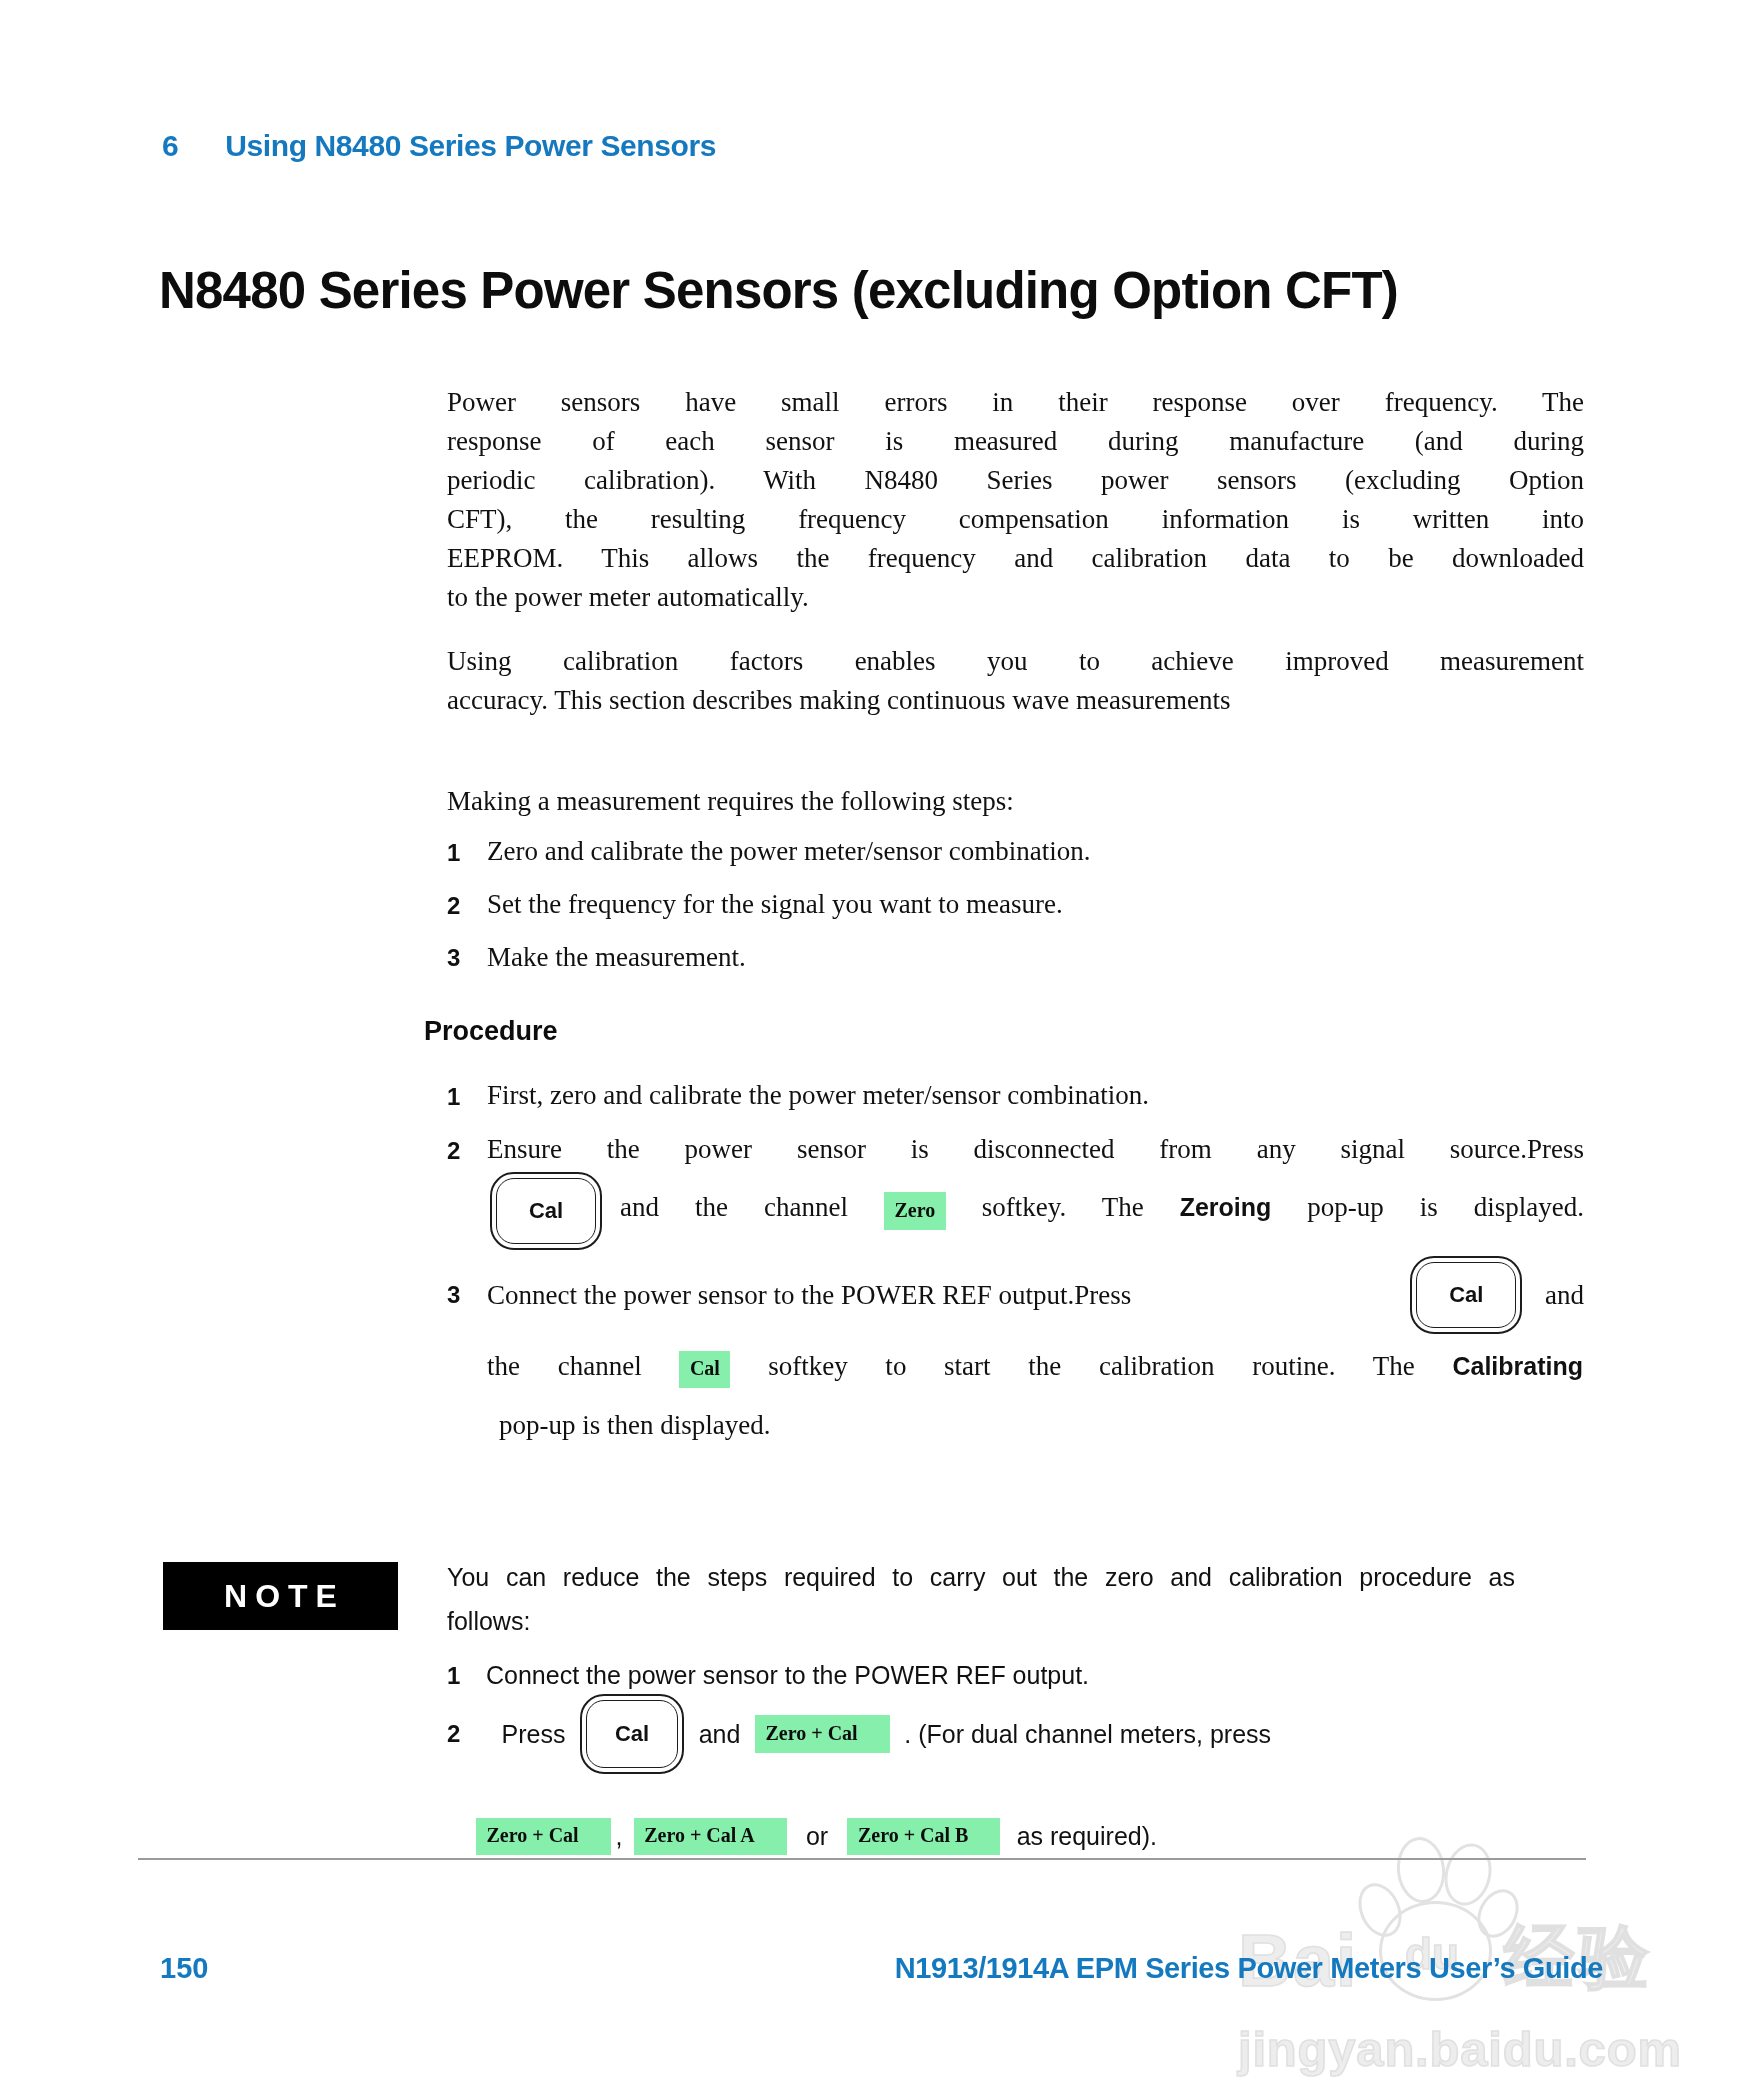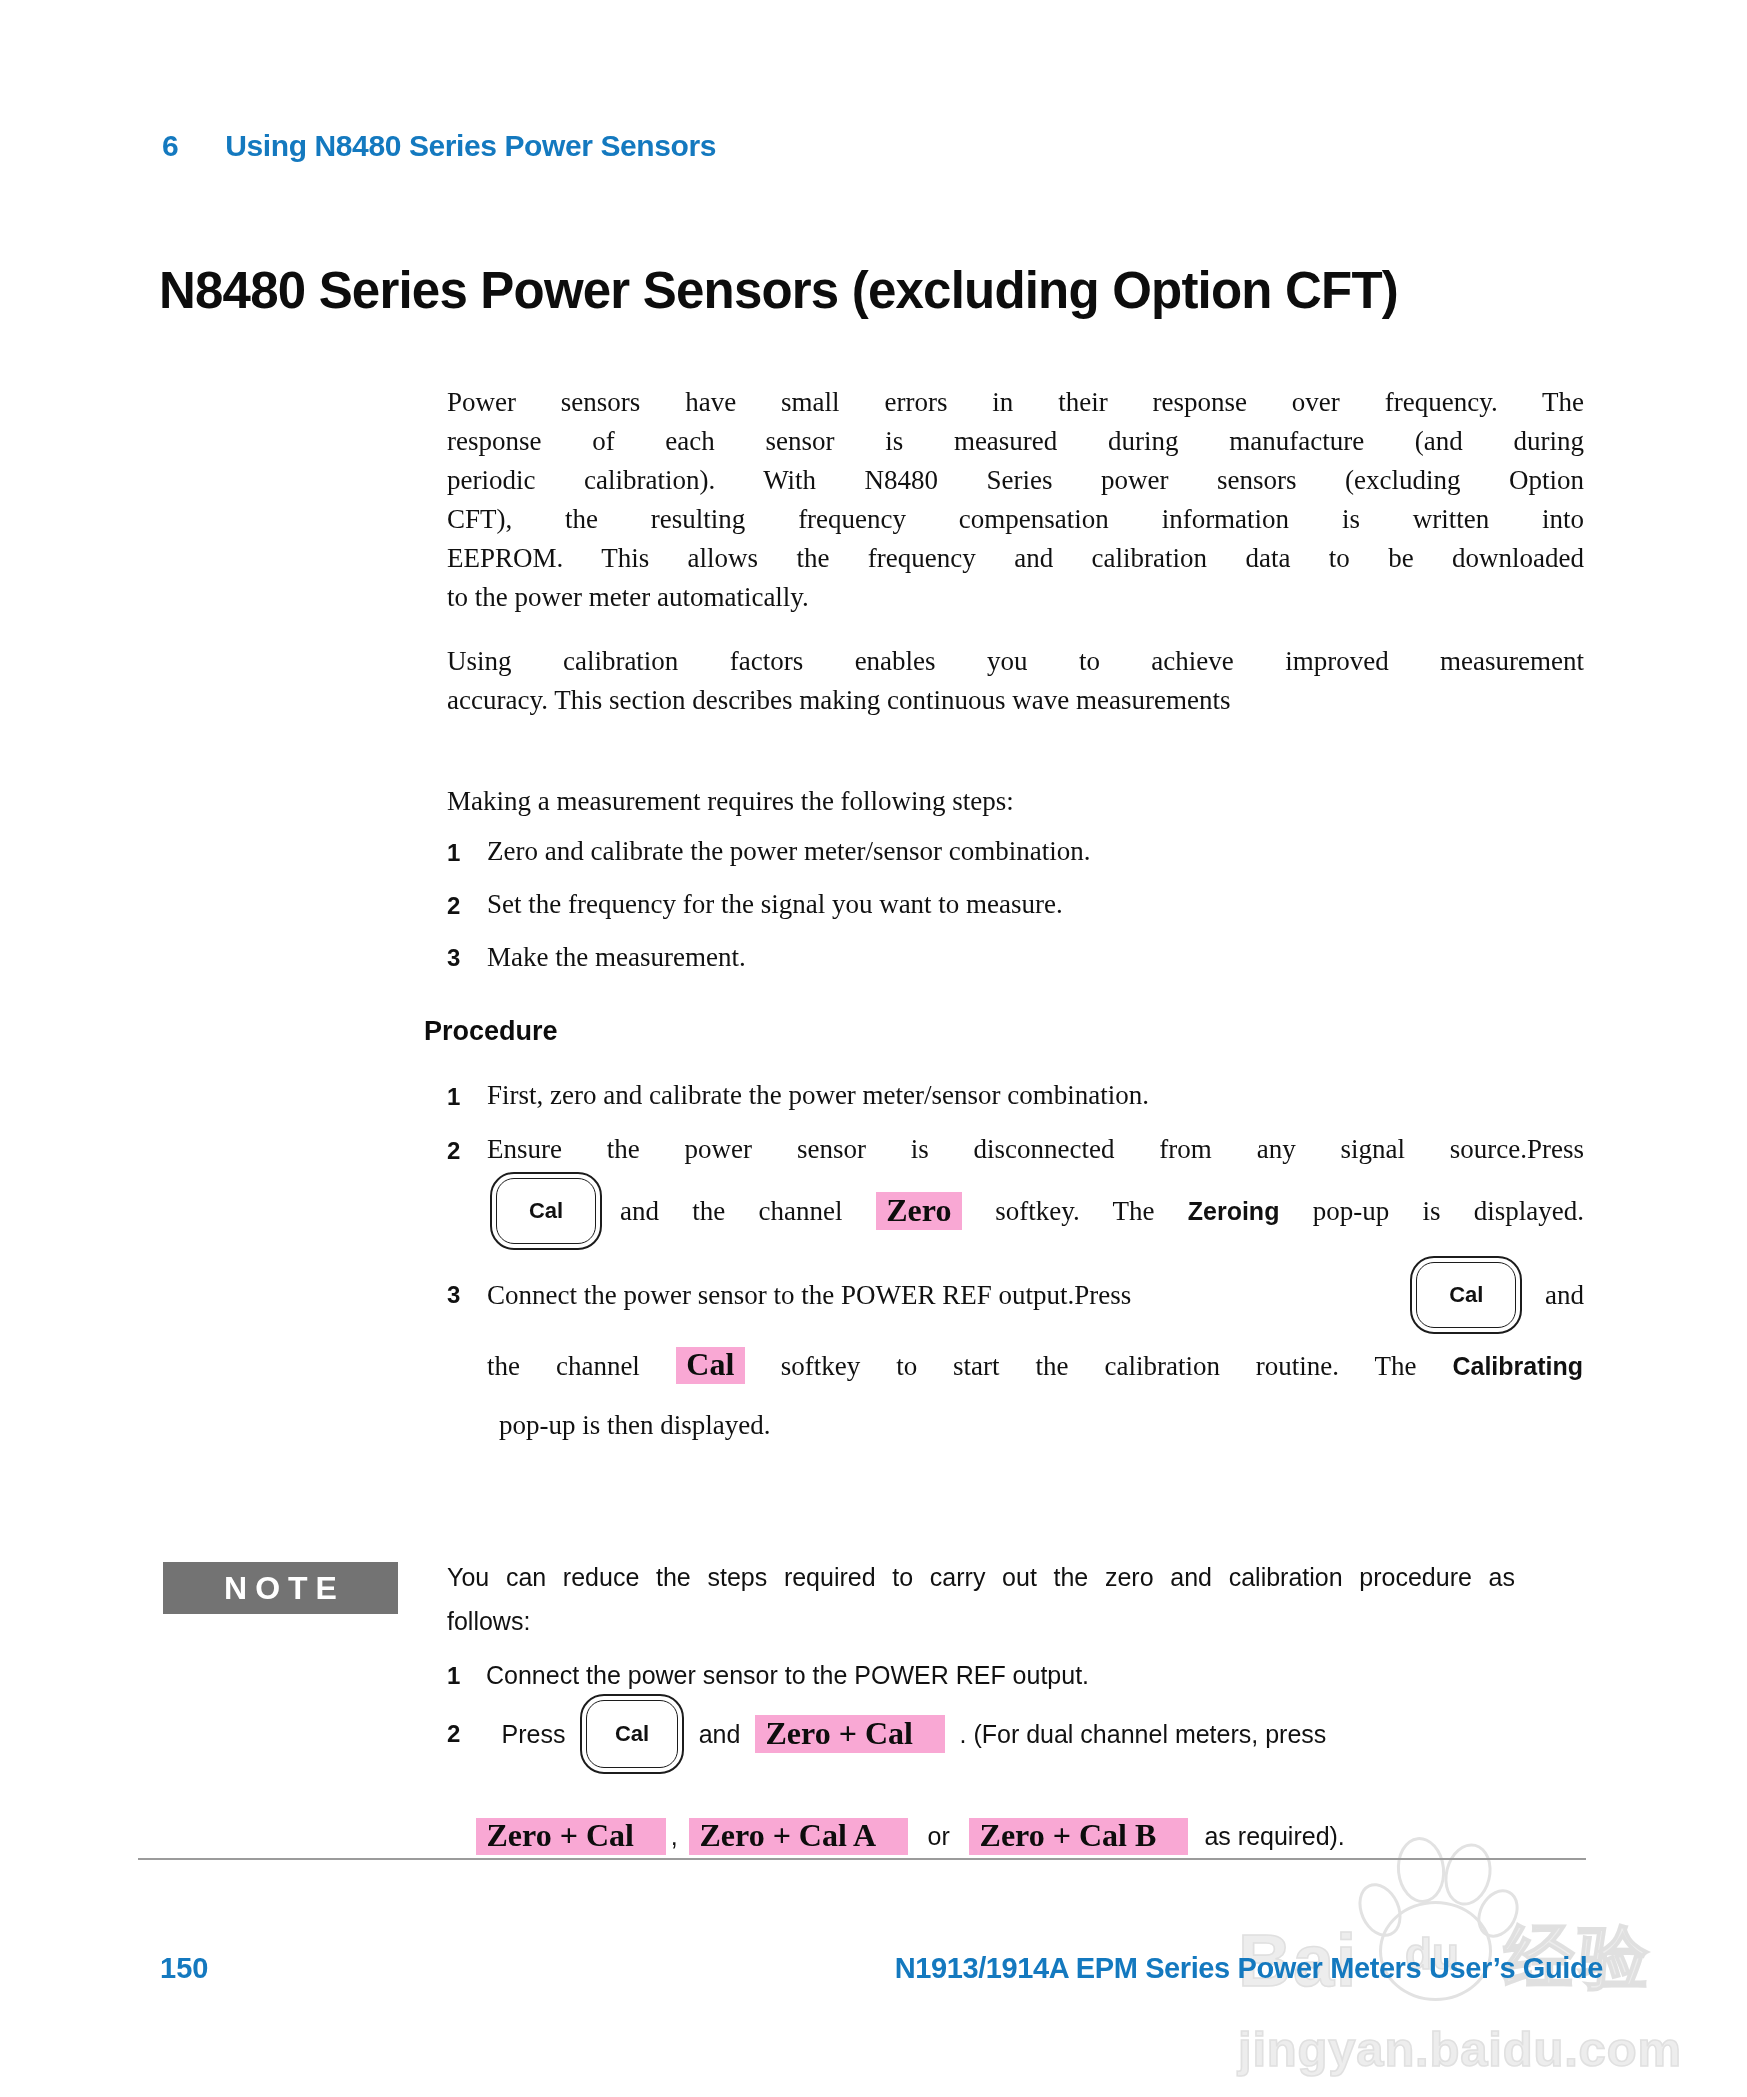--- a/index.html
+++ b/index.html
@@ -49,36 +49,36 @@
     position:relative;width:108px;height:74px;flex:0 0 auto;
     border:2.4px solid #1c1c1c;border-radius:24px;background:#fff;
     display:flex;align-items:center;justify-content:center;
   }
   .keycap::before{content:"";position:absolute;inset:4px;border:1.6px solid #1c1c1c;border-radius:18px;}
   .keycap .keylabel{
     position:relative;font-family:"Liberation Sans",sans-serif;font-weight:700;font-size:22px;color:#111;
   }
   
   .softkey{
-    display:inline-block;background:#f9a8d4;color:#0d0d0d;
-    font-family:"Liberation Serif",serif;font-weight:700;font-size:32px;
+    display:inline-block;background:#86efac;color:#0d0d0d;
+    font-family:"Liberation Serif",serif;font-weight:700;font-size:20px;
     padding:2.4px 10.5px 4px 10.5px;line-height:31px;
   }
   .softkey.padr{padding-right:32px;}
 
   .flexrow{position:absolute;display:flex;align-items:center;font-size:27px;}
   .flexrow .rownum{
     font-family:"Liberation Sans",sans-serif;font-weight:700;font-size:24px;
     width:40px;flex:0 0 auto;align-self:center;
   }
 
   
   .note-badge{
-    position:absolute;left:163px;top:1562px;width:235px;height:52px;
-    background:#737373;color:#ffffff;display:flex;align-items:center;justify-content:center;
+    position:absolute;left:163px;top:1562px;width:235px;height:68px;
+    background:#000000;color:#ffffff;display:flex;align-items:center;justify-content:center;
     font-family:"Liberation Sans",sans-serif;font-weight:700;font-size:32px;letter-spacing:8px;
     padding-left:8px;box-sizing:border-box;
   }
   .note-text{position:absolute;left:447px;width:1068px;
     font-family:"Liberation Sans",sans-serif;font-size:25px;line-height:44px;}
   .note-text .line.jl{text-align:justify;text-align-last:justify;}
   .note-text .line:last-child{text-align-last:left;}
   .note-item{position:absolute;left:447px;width:1214px;padding-left:39px;box-sizing:border-box;
     font-family:"Liberation Sans",sans-serif;font-size:25px;line-height:39px;}
   .note-item .num{position:absolute;left:0;top:0;font-weight:700;font-size:24px;}

